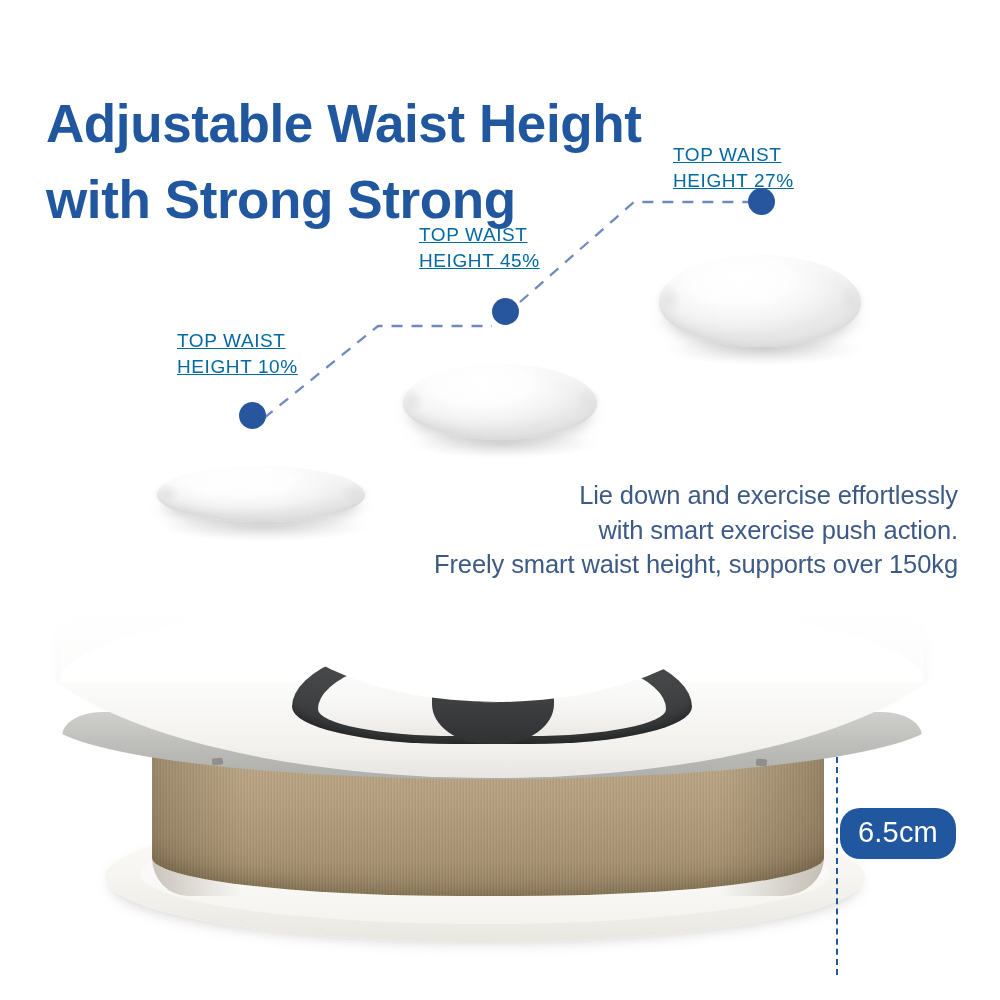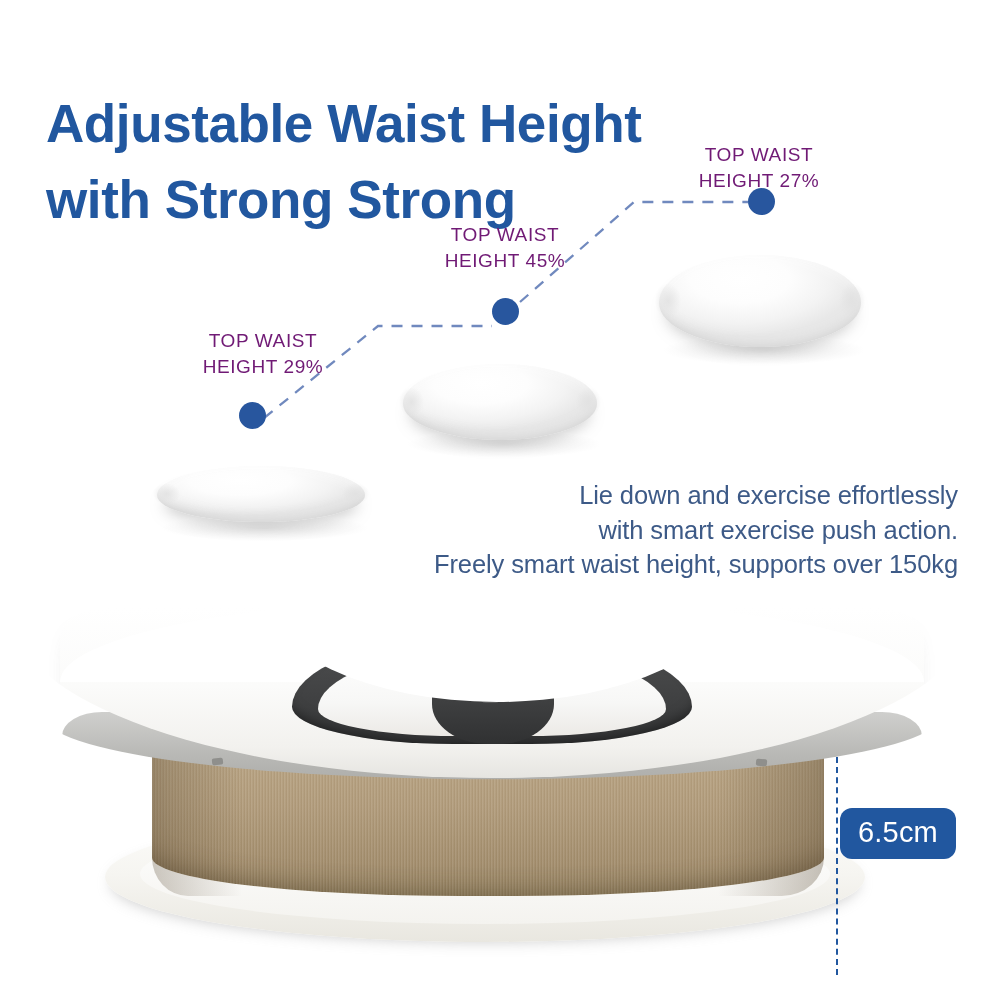--- a/index.html
+++ b/index.html
@@ -40,26 +40,27 @@
   }
   .connector-svg {
     position: absolute;
     left: 0; top: 0;
     width: 1000px;
     height: 430px;
     pointer-events: none;
   }
   .step-label {
     position: absolute;
-    color: #701a75;
+    color: #0369a1;
     font-size: 19px;
     line-height: 1.38;
     letter-spacing: 0.6px;
-    text-align: center;
+    text-align: left;
     white-space: nowrap;
+    text-decoration: underline;
   }
   .step-label .lbl-line { display: block; }
 
   .step-dot {
     position: absolute;
     width: 27px;
     height: 27px;
     border-radius: 50%;
     background: #28569E;
   }
@@ -277,21 +278,21 @@
     width: 0;
     height: 218px;
     border-left: 2px dashed #21579F;
   }
   .measure-badge {
     position: absolute;
     left: 840px;
     top: 228px;
     padding: 10px 18px 12px 18px;
     background: #21579F;
-    border-radius: 12px;
+    border-radius: 20px;
     color: #ffffff;
     font-size: 29px;
     letter-spacing: 0.2px;
     line-height: 1;
   }
 </style>
 </head>
 <body>
 
 <h1 class="heading">
@@ -315,21 +316,21 @@
   <div class="step-dot" style="left: 748px; top: 58px;"></div>
 
   <div class="step-label" style="left: 419px; top: 92px; width: 172px;">
     <span class="lbl-line">TOP WAIST</span>
     <span class="lbl-line">HEIGHT 45%</span>
   </div>
   <div class="step-dot" style="left: 492px; top: 168px;"></div>
 
   <div class="step-label" style="left: 177px; top: 198px; width: 172px;">
     <span class="lbl-line">TOP WAIST</span>
-    <span class="lbl-line">HEIGHT 29%</span>
+    <span class="lbl-line">HEIGHT 10%</span>
   </div>
   <div class="step-dot" style="left: 239px; top: 272px;"></div>
 
   <div class="pillow-shadow" style="left: 160px; top: 385px; width: 210px; height: 26px;"></div>
   <div class="pillow" style="left: 157px; top: 336px; width: 208px; height: 56px;"></div>
 
   <div class="pillow-shadow" style="left: 406px; top: 300px; width: 196px; height: 28px;"></div>
   <div class="pillow" style="left: 403px; top: 234px; width: 194px; height: 76px;"></div>
 
   <div class="pillow-shadow" style="left: 662px; top: 205px; width: 204px; height: 30px;"></div>

